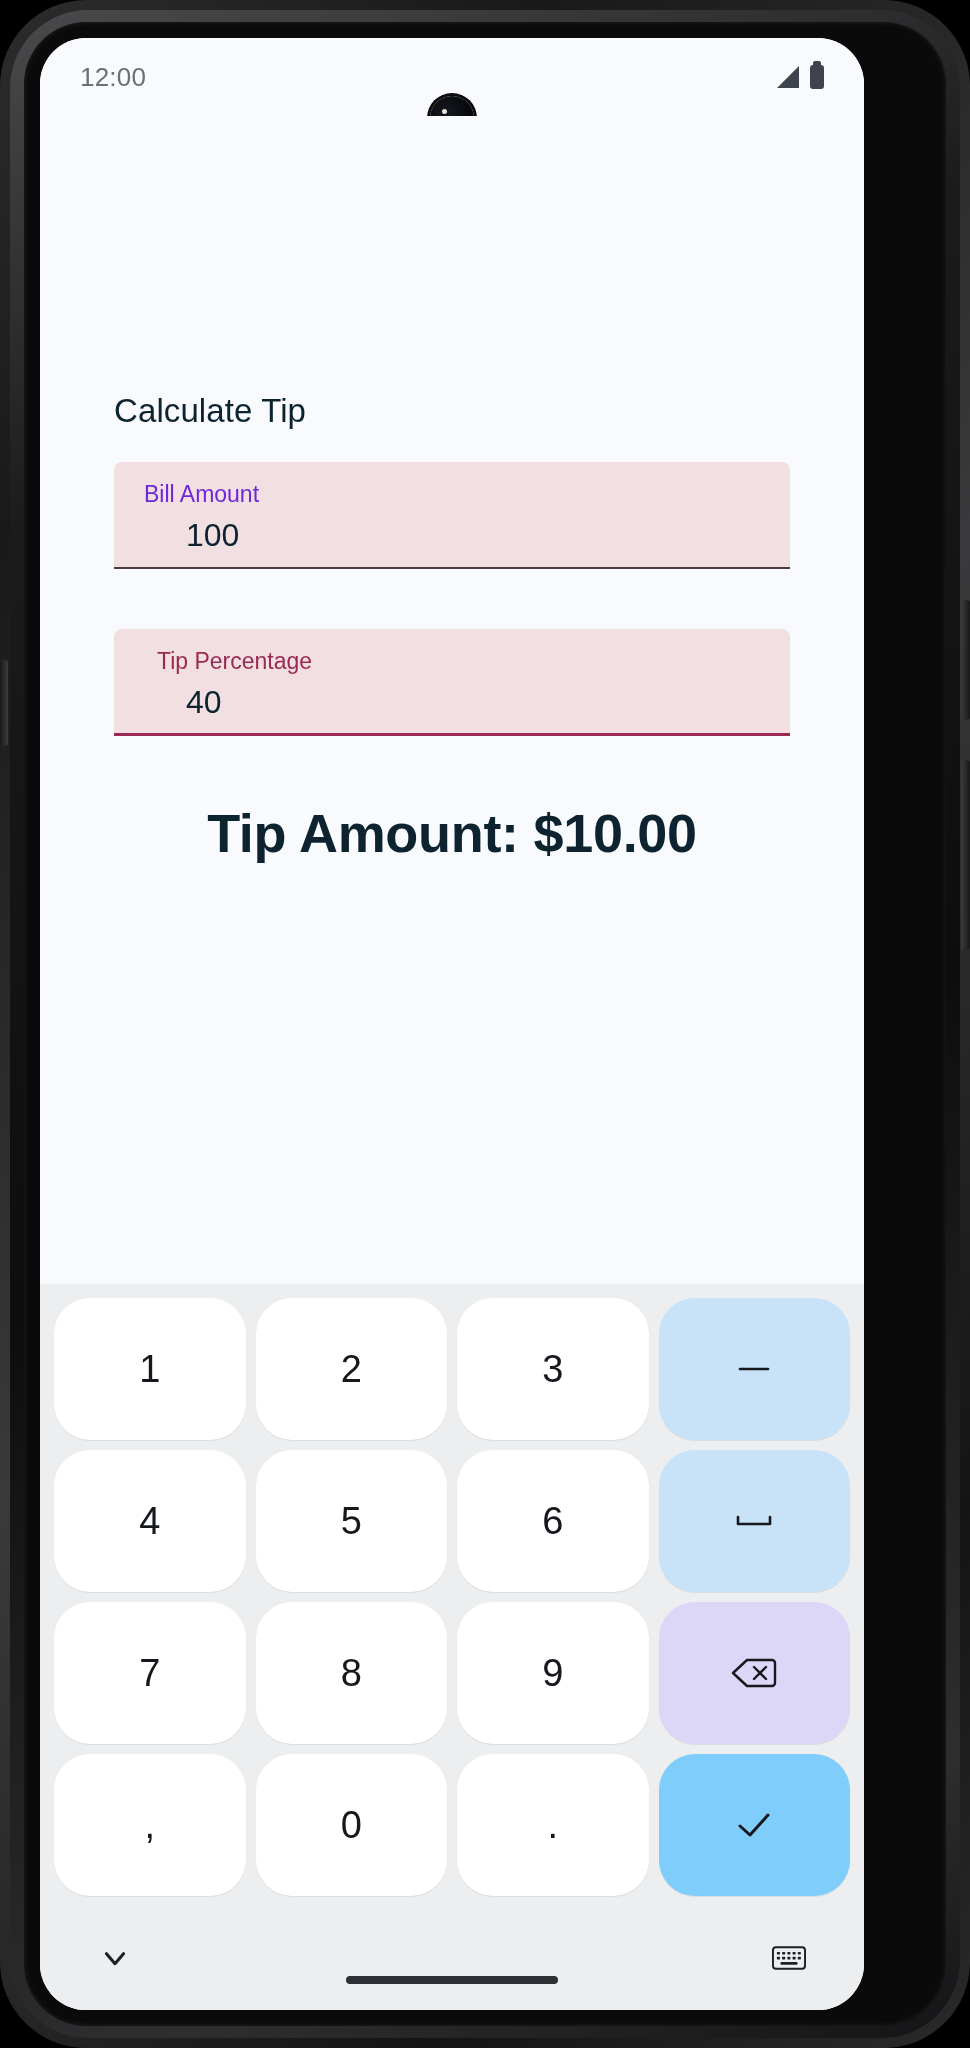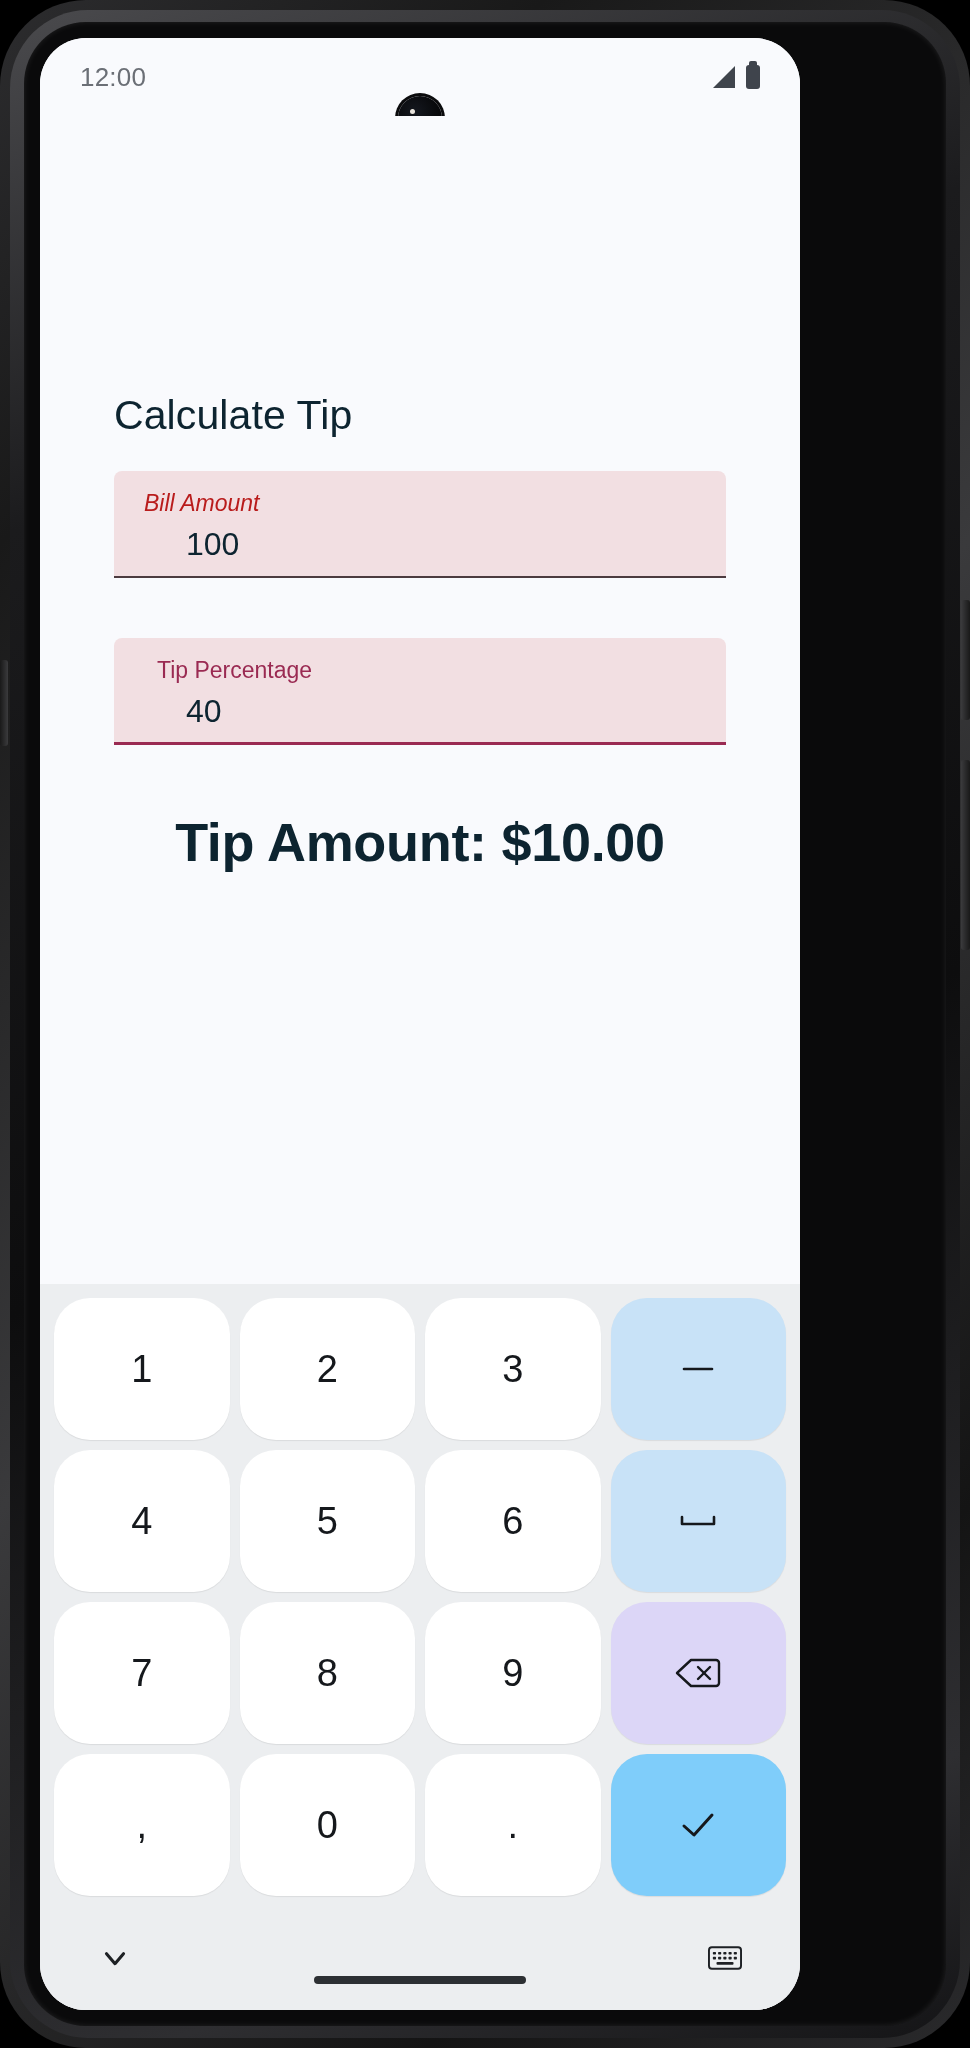--- a/index.html
+++ b/index.html
@@ -37,21 +37,21 @@
     border-radius: 3px;
   }
   #btn-power  { right: 0px; top: 600px;  width: 9px; height: 120px; }
   #btn-volume { right: 0px; top: 760px;  width: 9px; height: 190px; }
   #btn-left   { left: 0px;  top: 660px;  width: 8px;  height: 86px;  background: linear-gradient(270deg,#3b3b3d,#191919); }
 
   
   #screen {
     position: absolute;
     left: 40px; top: 38px;
-    width: 760px; height: 1972px;
+    width: 824px; height: 1972px;
     border-radius: 46px;
     background: #f9fafd;
     overflow: hidden;
     padding-left: 26px;
   }
 
   
   #status-bar {
     position: absolute; left: 0; top: 0; width: 100%; height: 78px;
     display: flex; align-items: center; justify-content: space-between;
@@ -91,41 +91,41 @@
 
   
   #app-content {
     position: absolute; left: 0; top: 78px; right: 0;
     height: 1168px;
     background: #f9fafd;
     padding: 0 74px;
   }
   #page-title {
     margin-top: 276px;
-    font-size: 41px;
+    font-size: 33px;
     color: #0d2430;
     letter-spacing: .1px;
   }
 
   .text-field {
     margin-top: 32px;
     background: #f2dfe2;
     border-radius: 8px 8px 0 0;
     padding: 18px 30px 14px 30px;
     position: relative;
   }
   .tf-underline {
     position: absolute; left: 0; right: 0; bottom: 0; height: 2px;
   }
   .tf-label { font-size: 23px; line-height: 1.25; }
   .tf-value {
     font-size: 32px; color: #0d2430; margin-top: 6px; line-height: 1.25;
     display: flex; align-items: center; margin-left: 42px;
   }
-  #field-bill .tf-label { color: #b91c1c; font-style: italic; }
+  #field-bill .tf-label { color: #6d28d9; }
   #field-bill .tf-underline { background: #4c3b3f; }
   #field-tip  { margin-top: 60px; }
   #field-tip  .tf-label { color: #9a2a52; margin-left: 13px; }
   #field-tip  .tf-underline { background: #9a2a52; height: 3px; }
 
   #result-text {
     margin-top: 66px;
     text-align: center;
     font-size: 54px;
     font-weight: bold;

